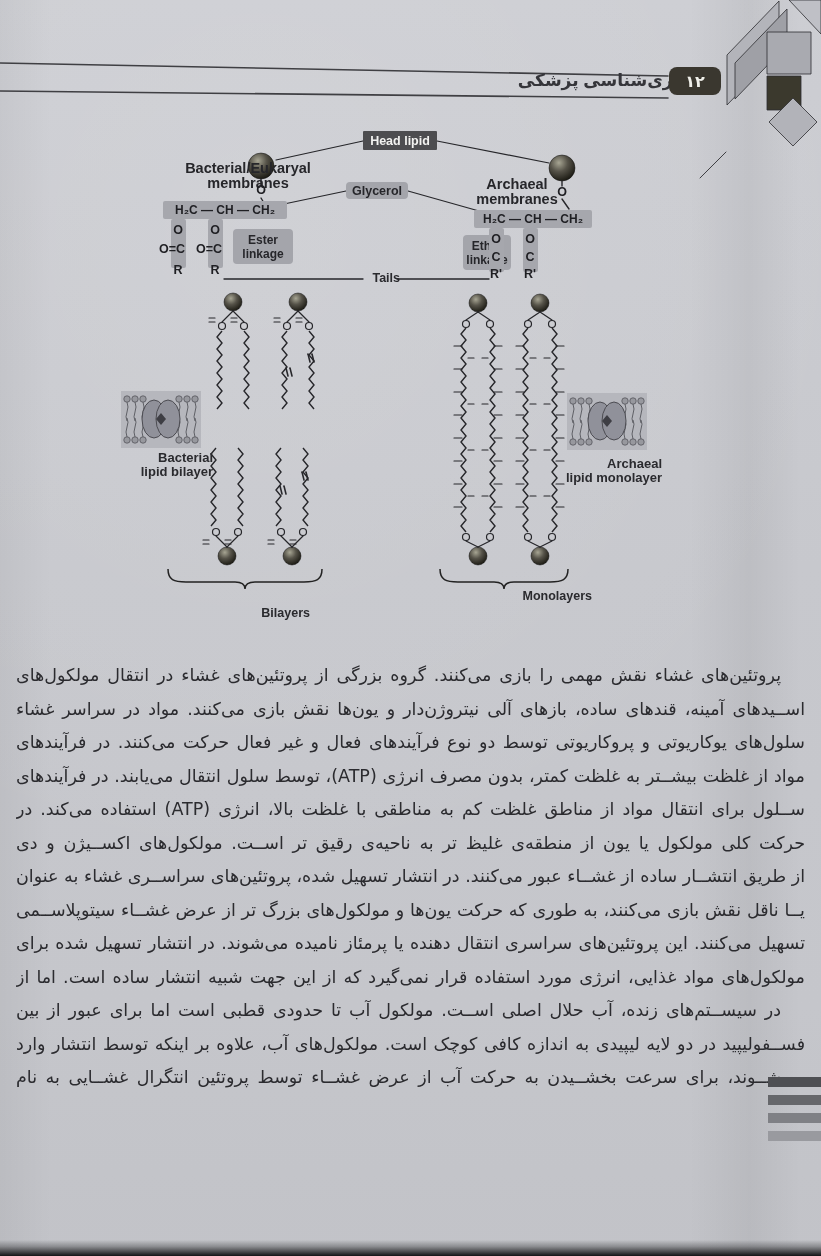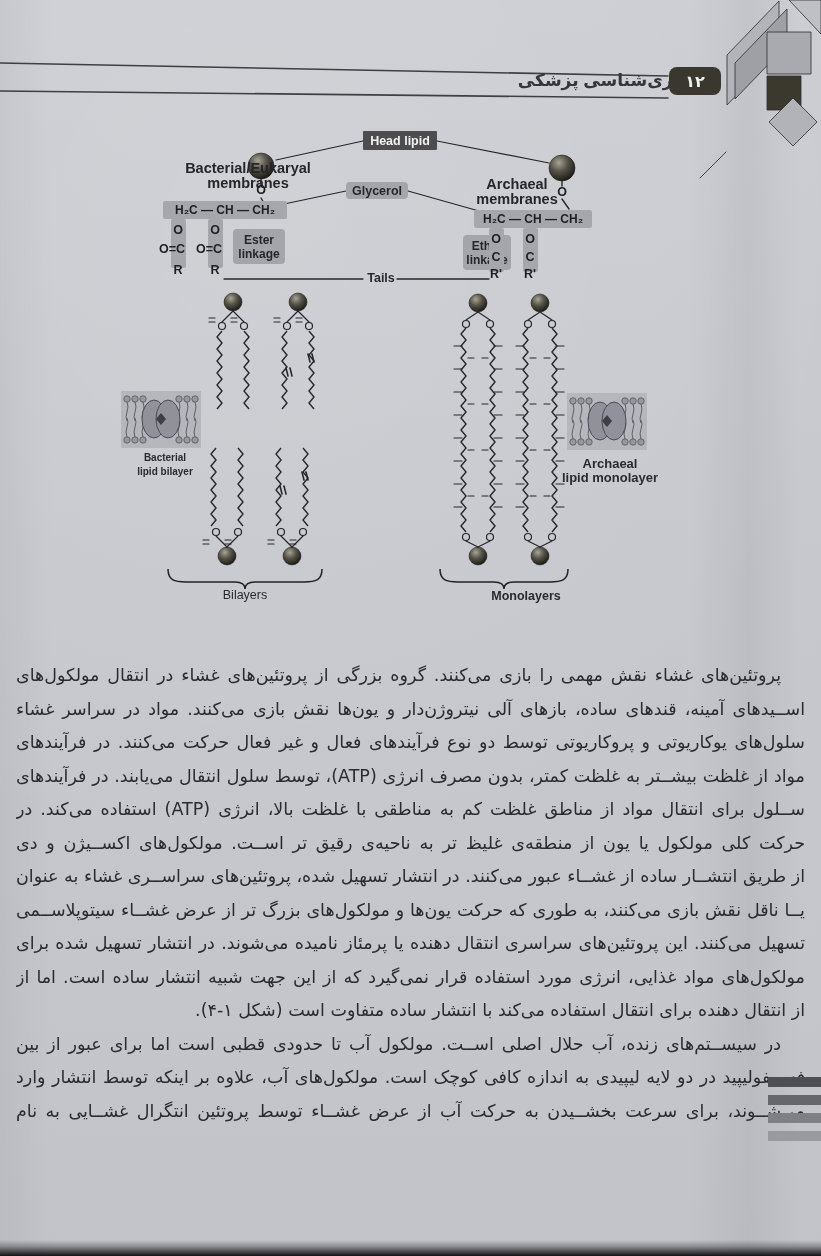--- a/index.html
+++ b/index.html
@@ -8,21 +8,21 @@
     background:
       radial-gradient(120% 90% at 30% 18%, rgba(255,255,255,.10), rgba(0,0,0,0) 60%),
       linear-gradient(to right, rgba(0,0,0,.045) 0%, rgba(0,0,0,0) 6%),
       linear-gradient(to right, rgba(0,0,0,0) 80%, rgba(0,0,0,.05) 87%, rgba(0,0,0,0) 93%),
       linear-gradient(to bottom,#cdced3 0%,#c7c8cd 45%,#c5c6cb 80%,#c2c3c8 100%); padding-left: 40px;}
   svg.art{position:absolute;left:0;top:0;pointer-events:none;}
   .hdr-title{position:absolute;top:70px;right:158px;font-size:17px;font-weight:bold;color:#35353a;direction:rtl;}
   .pagebox{position:absolute;left:669px;top:67px;width:52px;height:28px;background:#3a372f;border-radius:8px;
     color:#efefe9;font-size:16px;font-weight:bold;display:flex;align-items:center;justify-content:center;}
   .lab{position:absolute;font-weight:bold;color:#26262a;text-align:center;white-space:pre-line;line-height:15px;font-size:14.5px;}
-  .lab-s{position:absolute;color:#2a2a2e;text-align:center;white-space:pre-line;font-size:12.5px;line-height:14px;font-weight:bold;}
+  .lab-s{position:absolute;color:#2a2a2e;text-align:right;white-space:pre-line;font-size:12.5px;line-height:14px;font-weight:bold;}
   .band{position:absolute;background:#a6a7ad;border-radius:2px;}
   .box{position:absolute;background:#a4a5ab;color:#26262a;font-weight:bold;text-align:center;white-space:pre-line;
     border-radius:4px;font-size:12px;line-height:14px;display:flex;align-items:center;justify-content:center;}
   .darkbox{position:absolute;left:363px;top:131px;width:74px;height:19px;background:#4d4d50;color:#f2f2f0;
     font-size:12.5px;font-weight:bold;display:flex;align-items:center;justify-content:center;border-radius:1px;}
   .bb{position:absolute;height:18px;background:#a6a7ad;border-radius:2px;color:#1f1f23;font-weight:bold;
     font-size:12px;display:flex;align-items:center;justify-content:center;white-space:nowrap;}
   .chem{position:absolute;font-weight:bold;color:#1f1f23;font-size:12.5px;line-height:13px;text-align:center;white-space:nowrap;}
   .figcap{position:absolute;left:0;top:605px;width:100%;text-align:center;direction:rtl;
     font-size:18px;font-weight:bold;color:#2a2a2e;}
@@ -270,21 +270,21 @@
   <div class="pagebox">
     <span>۱۲</span>
   </div>
 
   <div class="darkbox">Head lipid</div>
   <div class="lab" style="left:147px;top:161px;width:202px;">Bacterial/Eukaryal
 membranes</div>
   <div class="lab" style="left:465px;top:177px;width:104px;">Archaeal
 membranes</div>
   <div class="box" style="left:346px;top:182px;width:62px;height:17px;font-size:12.5px;">Glycerol</div>
-  <div class="box" style="left:233px;top:229px;width:52px;height:35px;">Ester
+  <div class="box" style="left:233px;top:229px;width:60px;height:35px;">Ester
 linkage</div>
   <div class="box" style="left:463px;top:235px;width:48px;height:35px;">Ether
 linkage</div>
   <div class="lab-s" style="left:362px;top:271px;width:38px;">Tails</div>
 
   <div class="bb" style="left:163px;top:201px;width:124px;">H₂C — CH — CH₂</div>
   <div class="bb" style="left:474px;top:210px;width:118px;">H₂C — CH — CH₂</div>
   <div class="band" style="left:171px;top:219px;width:15px;height:49px;"></div>
   <div class="band" style="left:208px;top:219px;width:15px;height:49px;"></div>
   <div class="band" style="left:489px;top:228px;width:15px;height:44px;"></div>
@@ -298,40 +298,39 @@
   <div class="chem" style="left:171px;top:264px;width:14px;">R</div>
   <div class="chem" style="left:208px;top:264px;width:14px;">R</div>
   <div class="chem" style="left:555px;top:186px;width:14px;">O</div>
   <div class="chem" style="left:489px;top:233px;width:14px;">O</div>
   <div class="chem" style="left:523px;top:233px;width:14px;">O</div>
   <div class="chem" style="left:489px;top:251px;width:14px;">C</div>
   <div class="chem" style="left:523px;top:251px;width:14px;">C</div>
   <div class="chem" style="left:488px;top:268px;width:16px;">R'</div>
   <div class="chem" style="left:522px;top:268px;width:16px;">R'</div>
 
-  <div class="lab-s" style="left:180px;top:588px;width:130px;font-weight:normal;">Bilayers</div>
+  <div class="lab-s" style="left:180px;top:606px;width:130px;font-weight:bold;">Bilayers</div>
   <div class="lab-s" style="left:460px;top:589px;width:132px;font-weight:bold;">Monolayers</div>
-  <div class="lab-s" style="left:117px;top:451px;width:96px;font-size:10px;">Bacterial
+  <div class="lab-s" style="left:117px;top:451px;width:96px;font-size:13px;">Bacterial
 lipid bilayer</div>
   <div class="lab-s" style="left:558px;top:457px;width:104px;font-size:13px;">Archaeal
 lipid monolayer</div>
 
 
   <div class="body-text">
     <div class="bl ind">پروتئین‌های غشاء نقش مهمی را بازی می‌کنند. گروه بزرگی از پروتئین‌های غشاء در انتقال مولکول‌های باردار مانند</div>
     <div class="bl">اســیدهای آمینه، قندهای ساده، بازهای آلی نیتروژن‌دار و یون‌ها نقش بازی می‌کنند. مواد در سراسر غشاء پلاسمایی</div>
     <div class="bl">سلول‌های یوکاریوتی و پروکاریوتی توسط دو نوع فرآیندهای فعال و غیر فعال حرکت می‌کنند. در فرآیندهای غیرفعال،</div>
     <div class="bl">مواد از غلظت بیشــتر به غلظت کمتر، بدون مصرف انرژی (ATP)، توسط سلول انتقال می‌یابند. در فرآیندهای فعال،</div>
     <div class="bl">ســلول برای انتقال مواد از مناطق غلظت کم به مناطقی با غلظت بالا، انرژی (ATP) استفاده می‌کند. در انتشار ساده،</div>
     <div class="bl">حرکت کلی مولکول یا یون از منطقه‌ی غلیظ تر به ناحیه‌ی رقیق تر اســت. مولکول‌های اکســیژن و دی اکسیدکربن</div>
     <div class="bl">از طریق انتشــار ساده از غشــاء عبور می‌کنند. در انتشار تسهیل شده، پروتئین‌های سراســری غشاء به عنوان کانال</div>
     <div class="bl">یــا ناقل نقش بازی می‌کنند، به طوری که حرکت یون‌ها و مولکول‌های بزرگ تر از عرض غشــاء سیتوپلاســمی را</div>
     <div class="bl">تسهیل می‌کنند. این پروتئین‌های سراسری انتقال دهنده یا پرمئاز نامیده می‌شوند. در انتشار تسهیل شده برای انتقال</div>
     <div class="bl">مولکول‌های مواد غذایی، انرژی مورد استفاده قرار نمی‌گیرد که از این جهت شبیه انتشار ساده است. اما از این جهت که</div>
-    <div class="bl end">از انتقال دهنده برای انتقال استفاده می‌کند با انتشار ساده متفاوت است (شکل ۱-۴).</div>
     <div class="bl ind">در سیســتم‌های زنده، آب حلال اصلی اســت. مولکول آب تا حدودی قطبی است اما برای عبور از بین مولکول‌های</div>
     <div class="bl">فســفولیپید در دو لایه لیپیدی به اندازه کافی کوچک است. مولکول‌های آب، علاوه بر اینکه توسط انتشار وارد سلول</div>
     <div class="bl">می‌شــوند، برای سرعت بخشــیدن به حرکت آب از عرض غشــاء توسط پروتئین انتگرال غشــایی به نام اکوپورین</div>
   </div>
 
   <div class="stripe" style="top:1077px;background:#4e4f53;"></div>
   <div class="stripe" style="top:1095px;background:#66676b;"></div>
   <div class="stripe" style="top:1113px;background:#7f8085;"></div>
   <div class="stripe" style="top:1131px;background:#999a9f;"></div>
 

